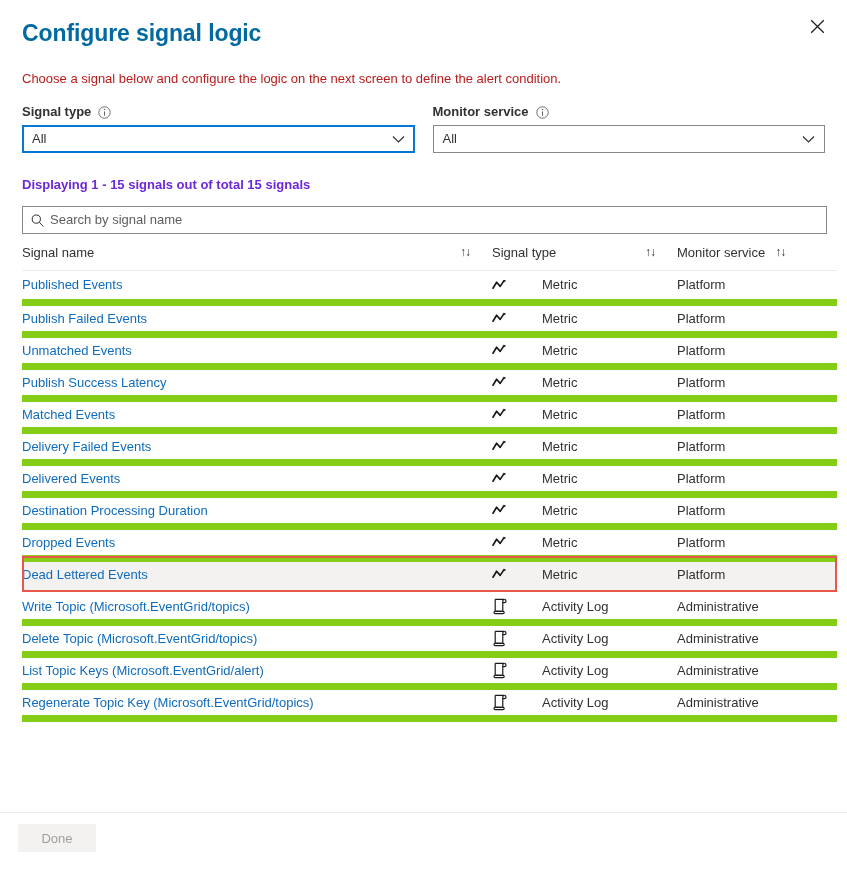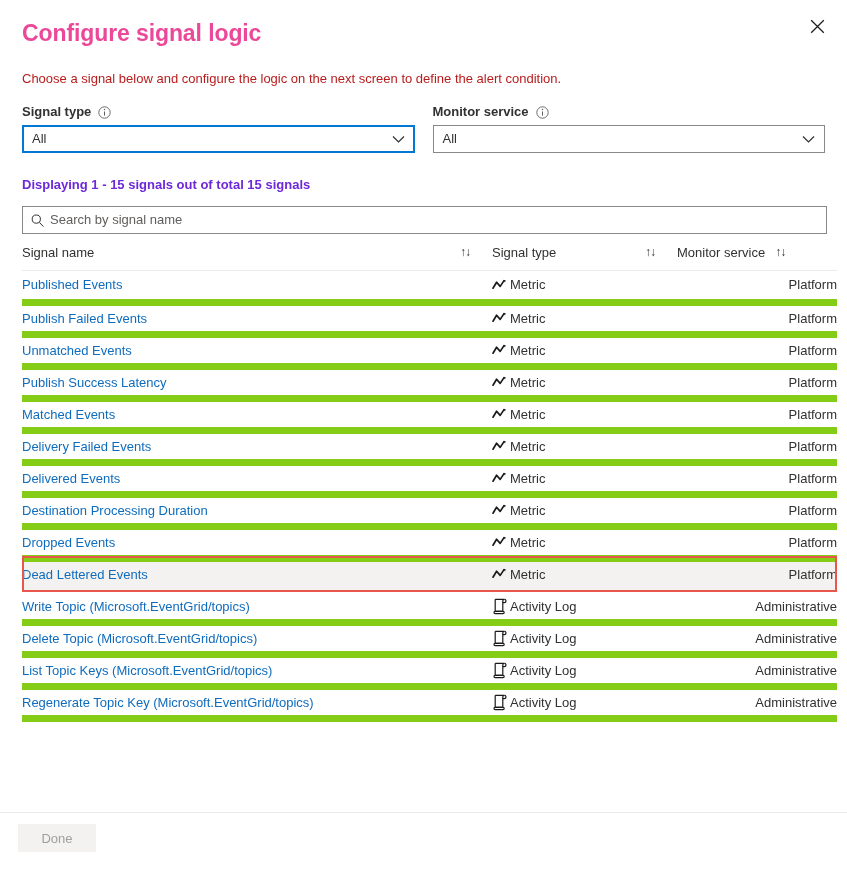--- a/index.html
+++ b/index.html
@@ -19,21 +19,21 @@
 
   
   .panel-header {
     position: relative;
     padding: 18px 22px 0 22px;
   }
   .panel-title {
     font-size: 23px;
     font-weight: 600;
     letter-spacing: -0.1px;
-    color: #ec4899;
+    color: #0369a1;
     margin: 0;
     line-height: 30px;
   }
   .close-btn {
     position: absolute;
     top: 10px;
     right: 14px;
     width: 32px;
     height: 32px;
     border: none;
@@ -204,32 +204,32 @@
   }
   .cell-name a {
     color: #0f6cbd;
     text-decoration: none;
     font-size: 13px;
     cursor: pointer;
   }
   .cell-type {
     display: flex;
     align-items: center;
-    gap: 0;
+    gap: 32px;
   }
   .type-icon {
     width: 18px;
     display: flex;
     align-items: center;
     justify-content: flex-start;
     color: #1b1a19;
     flex: 0 0 18px;
   }
   .type-label { color: #323130; }
-  .cell-service { color: #323130; padding-left: 2px; text-align: right; }
+  .cell-service { color: #323130; padding-left: 2px; }
 
   tr.selected-row td {
     background: #f3f2f1;
     border-bottom-color: transparent;
   }
 
   
   .highlight-box {
     position: absolute;
     border: 2px solid #e8564c;
@@ -542,21 +542,21 @@
                   <path d="M3.2 13.3 H10.8" stroke="#1b1a19" stroke-width="1.2" fill="none"></path>
                   <rect x="2.0" y="13.3" width="10.2" height="2.4" rx="1.2" stroke="#1b1a19" stroke-width="1.2" fill="none"></rect>
                 </svg>
               </span>
               <span class="type-label">Activity Log</span>
             </div>
           </td>
           <td class="cell-service">Administrative</td>
         </tr>
         <tr>
-          <td class="cell-name"><a>List Topic Keys (Microsoft.EventGrid/topics)</a></td>
+          <td class="cell-name"><a>List Topic Keys (Microsoft.EventGrid/alert)</a></td>
           <td>
             <div class="cell-type">
               <span class="type-icon">
                 <svg width="16" height="17" viewBox="0 0 16 17" aria-hidden="true">
                   <path d="M3.2 1.3 H12.3 C11.3 1.3 10.8 2.1 10.8 3.0 V13.3" stroke="#1b1a19" stroke-width="1.2" fill="none"></path>
                   <path d="M12.3 1.3 C13.4 1.3 14.0 2.1 14.0 3.0 C14.0 3.9 13.4 4.6 12.3 4.6 H10.8" stroke="#1b1a19" stroke-width="1.2" fill="none"></path>
                   <path d="M3.2 1.3 V13.3" stroke="#1b1a19" stroke-width="1.2" fill="none"></path>
                   <path d="M3.2 13.3 H10.8" stroke="#1b1a19" stroke-width="1.2" fill="none"></path>
                   <rect x="2.0" y="13.3" width="10.2" height="2.4" rx="1.2" stroke="#1b1a19" stroke-width="1.2" fill="none"></rect>
                 </svg>

